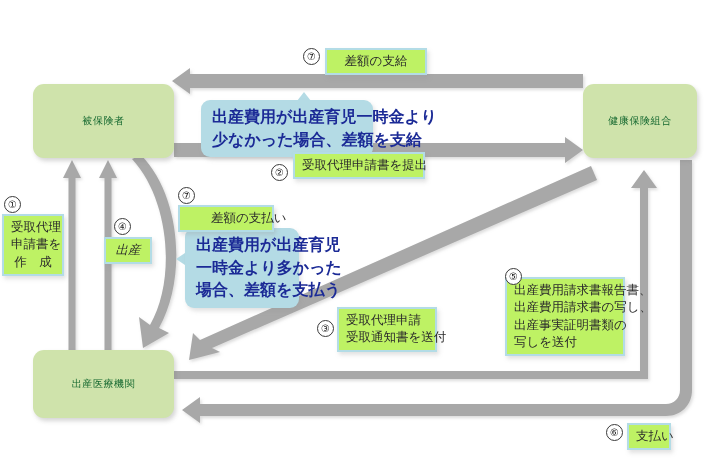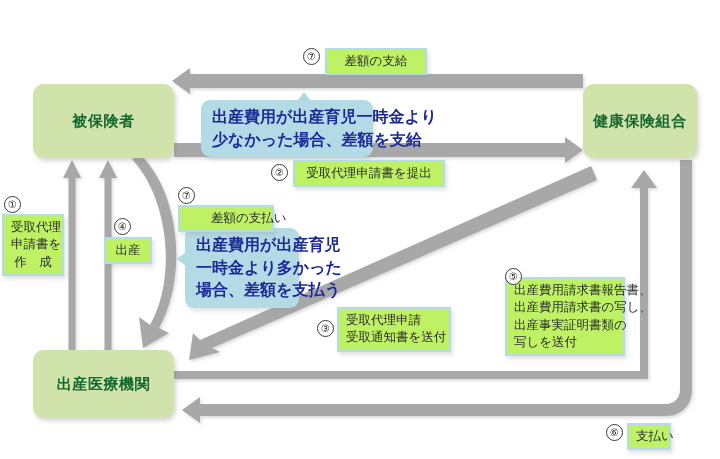--- a/index.html
+++ b/index.html
@@ -28,22 +28,22 @@
   .node {
     position: absolute;
     box-sizing: border-box;
     background: #cfe3ab;
     border-radius: 11px;
     box-shadow: 2px 3px 4px rgba(120,120,120,0.30);
     display: flex;
     align-items: center;
     justify-content: center;
     color: #14682f;
-    font-weight: bold;
-    font-size: 15px;
+    font-weight: normal;
+    font-size: 10px;
     letter-spacing: 0.6px;
     z-index: 6;
   }
   #node-insured   { left: 33px;  top: 84px;  width: 141px; height: 74px; }
   #node-society   { left: 583px; top: 84px;  width: 114px; height: 74px; }
   #node-hospital  { left: 33px;  top: 350px; width: 141px; height: 68px; }
 
   
   .label-box {
     position: absolute;
@@ -110,25 +110,25 @@
   }
   #notch-mid {
     left: 176px; top: 253px;
     border-top: 6px solid transparent;
     border-bottom: 6px solid transparent;
     border-right: 9px solid #b4dbe5;
   }
 
   
   #label-7a { left: 325px; top: 48px;  width: 102px; }
-  #label-2  { left: 293px; top: 160px; width: 152px; }
+  #label-2  { left: 293px; top: 152px; width: 132px; }
   #label-1  { left: 2px;   top: 214px; width: 62px;  }
-  #label-4  { left: 104px; top: 237px; width: 48px;  }
+  #label-4  { left: 104px; top: 237px; width: 48px; font-style: italic;  }
   #label-7b { left: 178px; top: 205px; width: 96px; padding-left: 31px;  }
-  #label-3  { left: 337px; top: 307px; width: 114px; }
+  #label-3  { left: 337px; top: 307px; width: 100px; }
   #label-5  { left: 505px; top: 277px; width: 120px; }
   #label-6  { left: 627px; top: 423px; width: 44px;  }
 
   #step-7a { left: 303px; top: 48px;  }
   #step-2  { left: 271px; top: 164px; }
   #step-1  { left: 4px;   top: 196px; }
   #step-4  { left: 114px; top: 218px; }
   #step-7b { left: 178px; top: 187px; }
   #step-3  { left: 317px; top: 320px; }
   #step-5  { left: 505px; top: 268px; }

